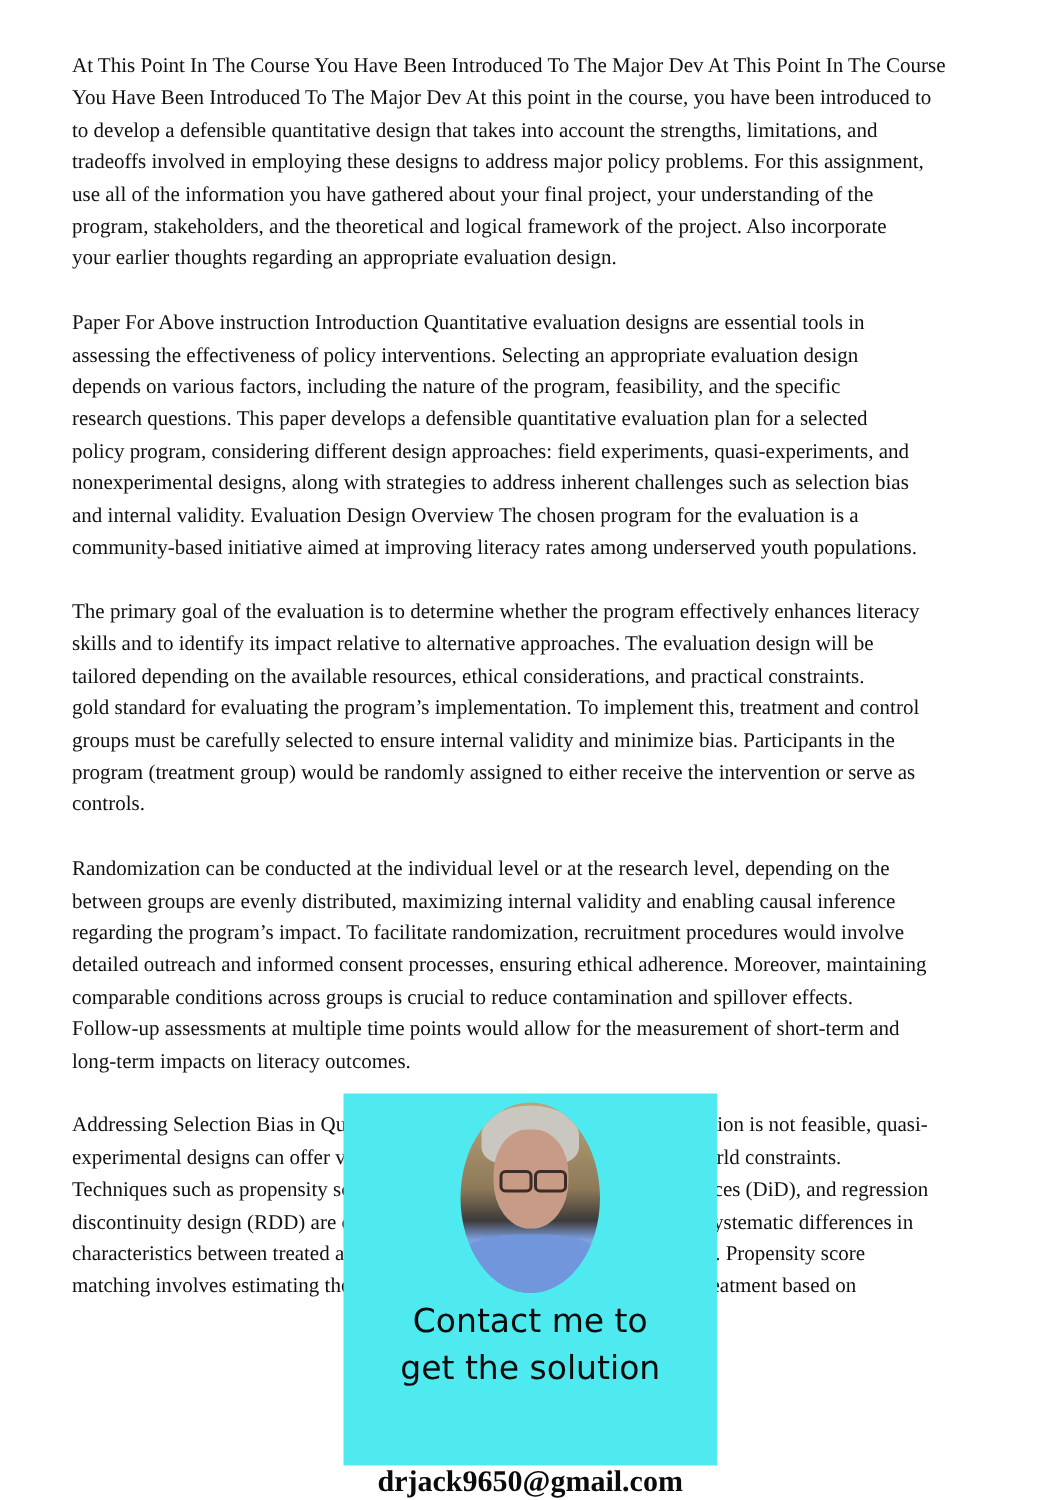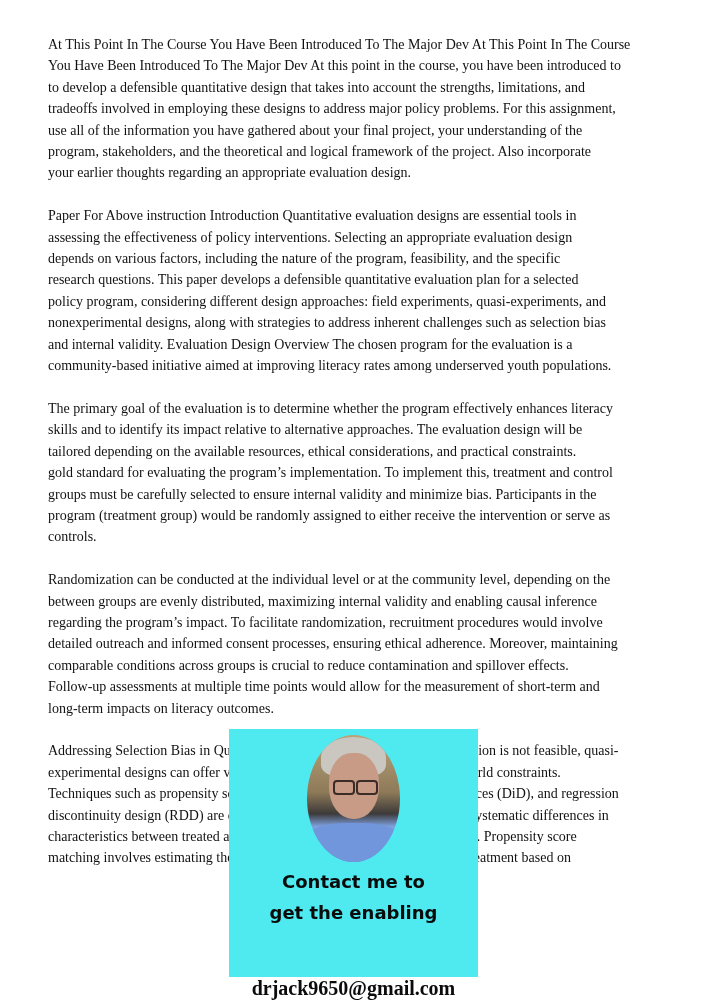--- a/index.html
+++ b/index.html
@@ -21,22 +21,22 @@
     background: linear-gradient(180deg, #b9a47d 0%, #8e7a58 45%, #3d3a3a 62%, #7ea0de 72%, #6a8fd4 100%);
   }
   .avatar .hair { position:absolute; left:14px; top:2px; width:65px; height:40px; border-radius:50% 50% 30% 30%; background:#c9c7c0; }
   .avatar .face { position:absolute; left:22px; top:18px; width:50px; height:66px; border-radius:45% 45% 48% 48%; background:#c79b86; }
   .avatar .glasses-l, .avatar .glasses-r { position:absolute; top:45px; width:18px; height:11px; border:2px solid #3b2c28; border-radius:4px; }
   .avatar .glasses-l { left:26px; }
   .avatar .glasses-r { left:49px; }
   .avatar .shirt { position:absolute; left:-4px; top:88px; width:101px; height:50px; border-radius:40% 40% 0 0; background:#7196dc; }
   .promo-title {
     position: absolute; left: 0; width: 249px; text-align: center;
-    font-family: "DejaVu Sans", "Liberation Sans", sans-serif; font-weight: bold;
-    font-size: 18px; line-height: 31px; color: #0b0b0b; top: 137px;
+    font-family: "DejaVu Sans", "Liberation Sans", sans-serif; font-weight: normal;
+    font-size: 22px; line-height: 31px; color: #0b0b0b; top: 137px;
   }
   .promo-email {
     position: absolute; left: 0; width: 249px; text-align: center; top: 204px;
     font-family: "Liberation Serif", "DejaVu Serif", serif; font-weight: bold;
     font-size: 20px; color: #0b0b0b; margin-top: 44px;
   }
 </style>
 </head>
 <body>
 
@@ -63,21 +63,21 @@
     <p class="para">
       <span class="line">The primary goal of the evaluation is to determine whether the program effectively enhances literacy</span>
       <span class="line">skills and to identify its impact relative to alternative approaches. The evaluation design will be</span>
       <span class="line">tailored depending on the available resources, ethical considerations, and practical constraints.</span>
       <span class="line">gold standard for evaluating the program’s implementation. To implement this, treatment and control</span>
       <span class="line">groups must be carefully selected to ensure internal validity and minimize bias. Participants in the</span>
       <span class="line">program (treatment group) would be randomly assigned to either receive the intervention or serve as</span>
       <span class="line">controls.</span>
     </p>
     <p class="para">
-      <span class="line">Randomization can be conducted at the individual level or at the community level, depending on the</span>
+      <span class="line">Randomization can be conducted at the individual level or at the research level, depending on the</span>
       <span class="line">between groups are evenly distributed, maximizing internal validity and enabling causal inference</span>
       <span class="line">regarding the program’s impact. To facilitate randomization, recruitment procedures would involve</span>
       <span class="line">detailed outreach and informed consent processes, ensuring ethical adherence. Moreover, maintaining</span>
       <span class="line">comparable conditions across groups is crucial to reduce contamination and spillover effects.</span>
       <span class="line">Follow-up assessments at multiple time points would allow for the measurement of short-term and</span>
       <span class="line">long-term impacts on literacy outcomes.</span>
     </p>
     <p class="para">
       <span class="line">Addressing Selection Bias in Quasi-Experimental Designs When randomization is not feasible, quasi-</span>
       <span class="line">experimental designs can offer viable alternatives that accommodate real-world constraints.</span>
@@ -91,16 +91,16 @@
 <div class="promo">
   <div class="avatar">
     <div class="shirt"></div>
     <div class="hair"></div>
     <div class="face"></div>
     <div class="glasses-l"></div>
     <div class="glasses-r"></div>
   </div>
   <div class="promo-title">
     <span style="display:block">Contact me to</span>
-    <span style="display:block">get the enabling</span>
+    <span style="display:block">get the solution</span>
   </div>
   <div class="promo-email">drjack9650@gmail.com</div>
 </div>
 
 </body></html>

